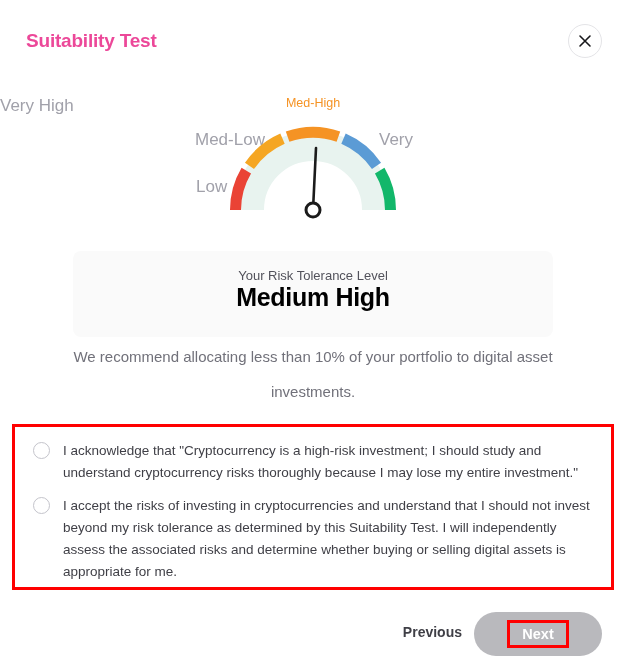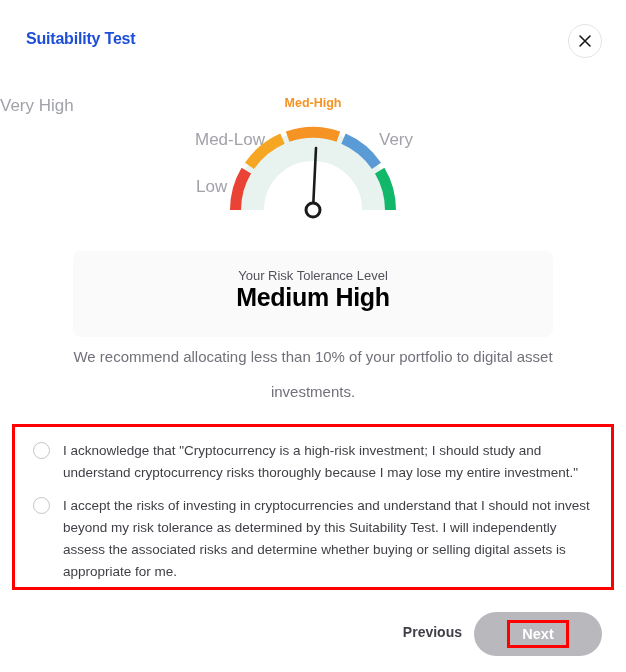--- a/index.html
+++ b/index.html
@@ -18,24 +18,24 @@
     background: #ffffff;
   }
   .header {
     position: absolute;
     top: 24px; left: 0; right: 0;
     height: 48px;
   }
   .title {
     position: absolute;
     left: 26px; top: 6px;
-    font-size: 16px;
+    font-size: 19px;
     font-weight: bold;
     letter-spacing: -0.2px;
-    color: #1d4ed8;
+    color: #ec4899;
   }
   .close-btn {
     position: absolute;
     right: 24px; top: 0;
     width: 34px; height: 34px;
     border-radius: 50%;
     border: 1px solid #e4e4e7;
     background: #ffffff;
     display: flex;
     align-items: center;
@@ -63,21 +63,21 @@
     position: absolute;
     font-size: 17px;
     color: #a1a1aa;
     white-space: nowrap;
   }
   .lbl-medhigh {
     left: 50%;
     transform: translateX(-50%);
     top: 0px;
     color: #f59324;
-    font-weight: bold;
+    font-weight: normal;
     font-size: 12.5px;
   }
   .lbl-medlow { left: 195px; top: 34px; }
   .lbl-high   { left: 379px; top: 34px; }
   .lbl-low    { left: 196px; top: 81px; }
 
   
   .result-card {
     position: absolute;
     left: 73px; top: 251px;

